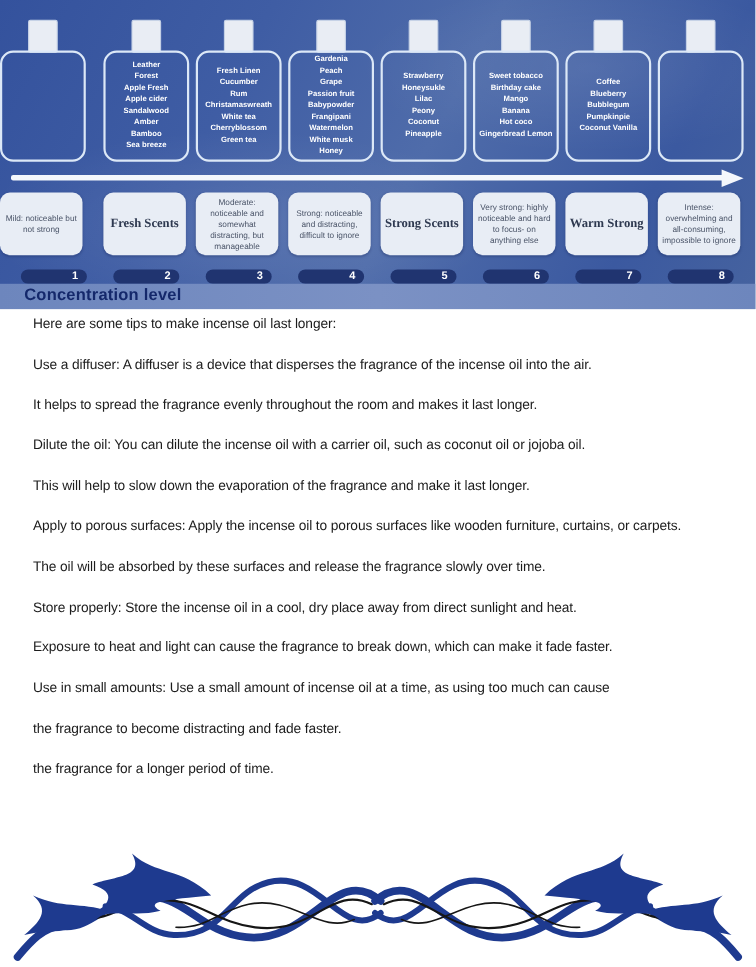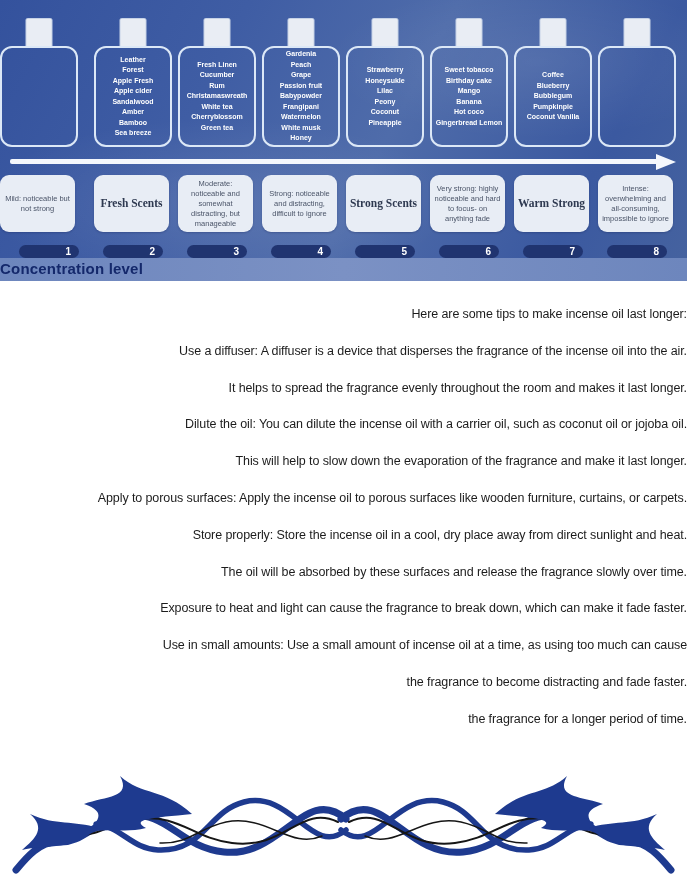--- a/index.html
+++ b/index.html
@@ -72,26 +72,26 @@
   }
   .p0{left:19px}.p1{left:103px}.p2{left:187px}.p3{left:271px}
   .p4{left:355px}.p5{left:439px}.p6{left:523px}.p7{left:607px}
 
   
   #band {
     position:absolute; left:0; top:258px; width:687px; height:23px;
     background:linear-gradient(to right,#6d86bd,#7b91c4 50%,#6d86bd);
   }
   #conc-label {
-    position:absolute; left:0; top:260px;
+    position:absolute; left:22px; top:260px;
     font-size:15px; font-weight:bold; color:#14286b; letter-spacing:.2px;
   }
 
   
-  #tips { position:absolute; left:30px; top:308px; width:657px;text-align:right; }
+  #tips { position:absolute; left:30px; top:288px; width:657px; }
   #tips p {
     white-space:nowrap; color:#1c1c1c;
     font-size:12.5px; letter-spacing:-0.1px; line-height:13.8px;
     margin:0 0 23px 0; font-weight:500;
   }
 
   
   #decor { position:absolute; left:0; top:762px; width:687px; height:114px; }
 </style>
 </head>
@@ -190,21 +190,21 @@
     </div>
 
     <div id="arrow-line"></div>
     <div id="arrow-head"></div>
 
     <div class="lvl col0">Mild: noticeable but not strong</div>
     <div class="lvl e col1">Fresh Scents</div>
     <div class="lvl col2">Moderate: noticeable and somewhat distracting, but manageable</div>
     <div class="lvl col3">Strong: noticeable and distracting, difficult to ignore</div>
     <div class="lvl e col4">Strong Scents</div>
-    <div class="lvl col5">Very strong: highly noticeable and hard to focus- on anything fade</div>
+    <div class="lvl col5">Very strong: highly noticeable and hard to focus- on anything else</div>
     <div class="lvl e col6">Warm Strong</div>
     <div class="lvl col7">Intense: overwhelming and all-consuming, impossible to ignore</div>
 
     <div class="pill p0">1</div>
     <div class="pill p1">2</div>
     <div class="pill p2">3</div>
     <div class="pill p3">4</div>
     <div class="pill p4">5</div>
     <div class="pill p5">6</div>
     <div class="pill p6">7</div>
@@ -214,22 +214,22 @@
     <div id="conc-label">Concentration level</div>
   </div>
 
   <div id="tips">
     <p>Here are some tips to make incense oil last longer:</p>
     <p>Use a diffuser: A diffuser is a device that disperses the fragrance of the incense oil into the air.</p>
     <p>It helps to spread the fragrance evenly throughout the room and makes it last longer.</p>
     <p>Dilute the oil: You can dilute the incense oil with a carrier oil, such as coconut oil or jojoba oil.</p>
     <p>This will help to slow down the evaporation of the fragrance and make it last longer.</p>
     <p>Apply to porous surfaces: Apply the incense oil to porous surfaces like wooden furniture, curtains, or carpets.</p>
+    <p>The oil will be absorbed by these surfaces and release the fragrance slowly over time.</p>
     <p>Store properly: Store the incense oil in a cool, dry place away from direct sunlight and heat.</p>
-    <p>The oil will be absorbed by these surfaces and release the fragrance slowly over time.</p>
     <p>Exposure to heat and light can cause the fragrance to break down, which can make it fade faster.</p>
     <p>Use in small amounts: Use a small amount of incense oil at a time, as using too much can cause</p>
     <p>the fragrance to become distracting and fade faster.</p>
     <p>the fragrance for a longer period of time.</p>
   </div>
 
   <svg id="decor" viewBox="0 0 687 114" preserveAspectRatio="none">
     <defs>
       <g id="half">
         <path d="M346,57 C305,22 282,96 224,90 C178,85 168,47 124,54 C96,58 82,82 58,80 C40,79 26,96 16,108" fill="none" stroke="#1e3a8f" stroke-width="7" stroke-linecap="round"></path>

